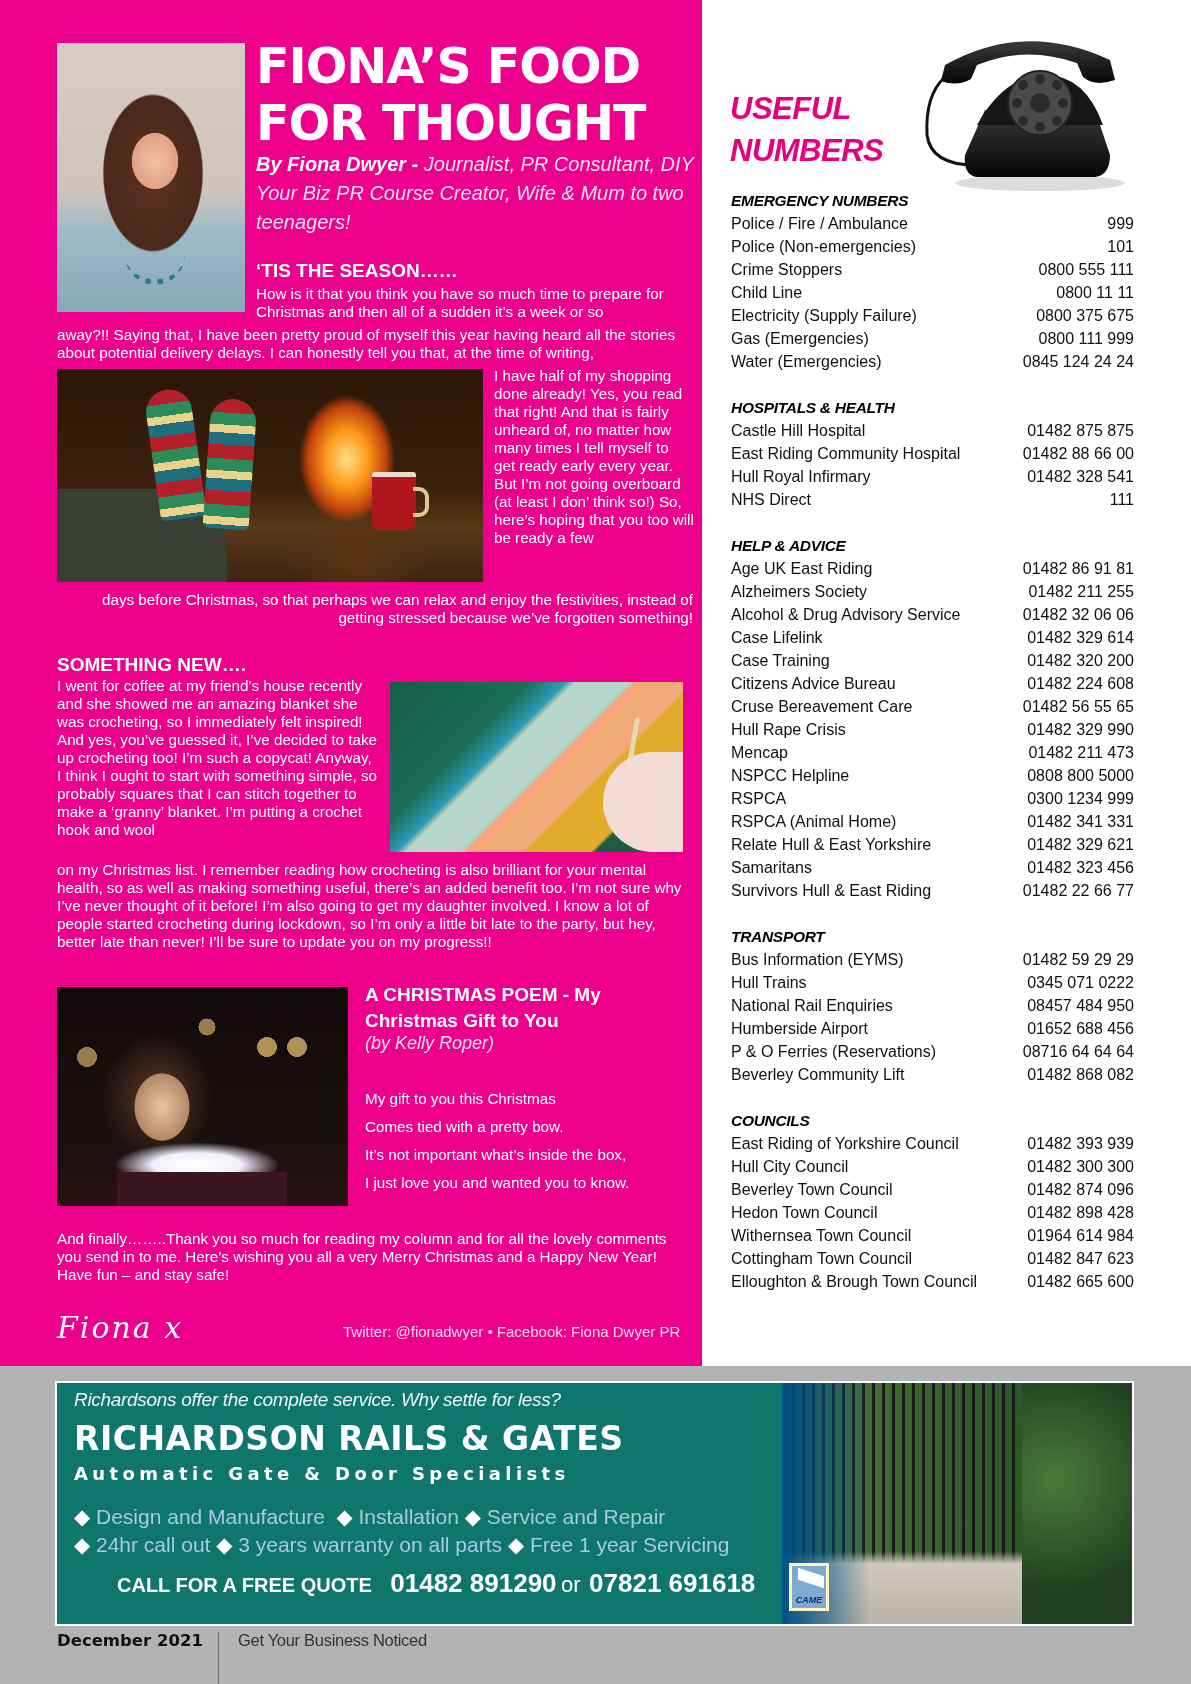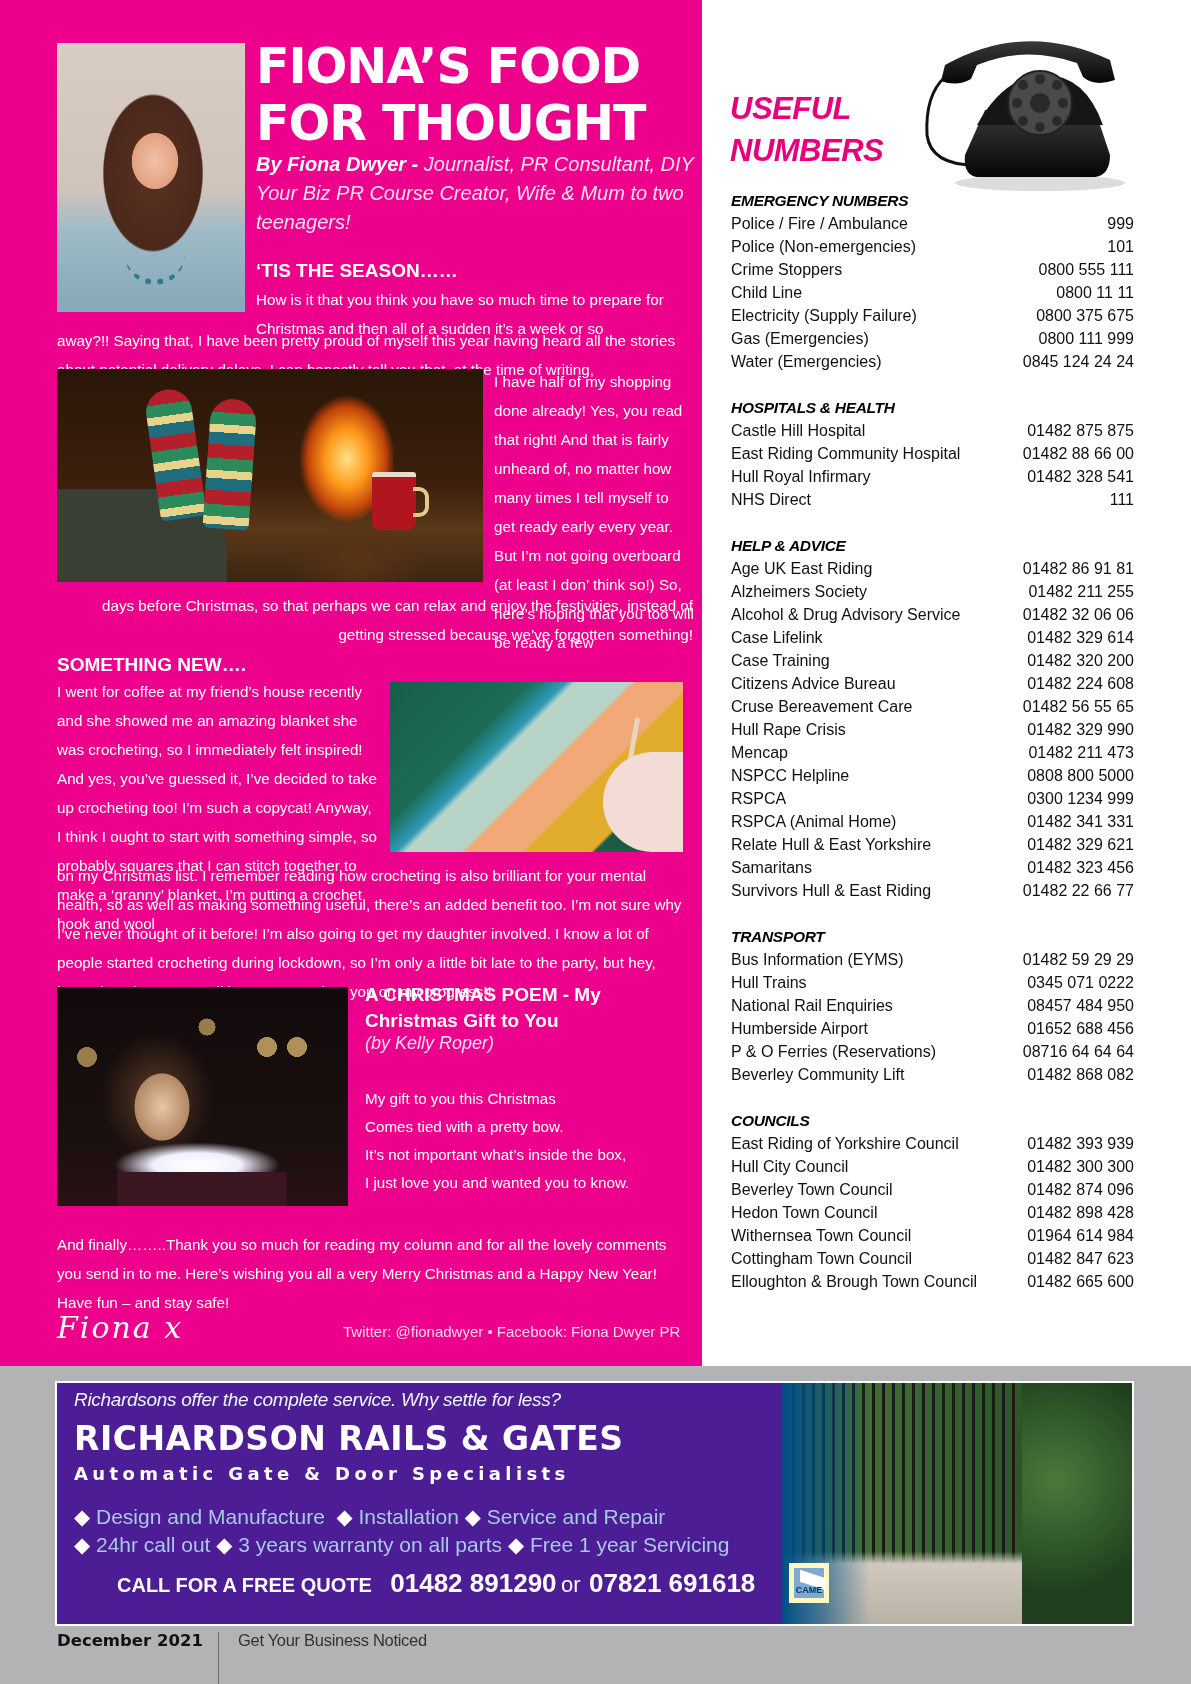--- a/index.html
+++ b/index.html
@@ -35,21 +35,21 @@
   .byline {
     position: absolute; left: 256px; top: 150px; width: 440px;
     font-size: 20px; line-height: 29px; font-style: italic; color: #ffe0f1;
   }
   .byline b { color: #ffffff; font-weight: bold; }
 
   .h2 {
     position: absolute; font-weight: bold; font-size: 19px; color: #ffffff;
   }
   .body-text {
-    position: absolute; font-size: 15.2px; line-height: 29px; color: #ffffff;
+    position: absolute; font-size: 15.2px; line-height: 18px; color: #ffffff;
   }
 
   
   .photo-fire {
     position: absolute; left: 57px; top: 369px; width: 426px; height: 213px;
     background:
       radial-gradient(ellipse 60px 80px at 290px 90px, #ffe08a 0%, #ff9a1a 35%, #c0430a 65%, transparent 80%),
       radial-gradient(ellipse 90px 60px at 300px 190px, #5a3315 0%, transparent 80%),
       linear-gradient(180deg, #2a1608 0%, #3c200c 55%, #5a3818 75%, #3c2510 100%);
     overflow: hidden;
@@ -122,21 +122,21 @@
     display: flex; justify-content: space-between; font-size: 16px; line-height: 23px;
   }
   .numbers .row .num { text-align: center; white-space: nowrap; }
 
   
   .grey-band {
     position: absolute; left: 0; top: 1366px; width: 1191px; height: 318px; background: #b2b3b4;
   }
   .ad {
     position: absolute; left: 55px; top: 1381px; width: 1079px; height: 245px;
-    border: 2px solid #ffffff; background: #4c1d95; overflow: hidden;
+    border: 2px solid #ffffff; background: #0f766e; overflow: hidden;
   }
   .ad .gate-photo {
     position: absolute; right: 0; top: 0; width: 350px; height: 241px;
     background:
       linear-gradient(90deg, #004f85 0%, rgba(0,79,133,0.6) 12%, rgba(0,79,133,0) 25%),
       linear-gradient(180deg, rgba(0,0,0,0) 70%, #cfc9bf 75%, #b9b2a6 100%),
       repeating-linear-gradient(90deg, #1a1a1a 0 3px, rgba(0,0,0,0) 3px 10px),
       linear-gradient(90deg, #4f7a3a 0%, #2f5a2a 60%, #244a22 100%);
   }
   .ad .hedge {
@@ -159,22 +159,23 @@
     position: absolute; left: 17px; top: 120px; font-size: 21px; line-height: 28px; color: #a9c8e6;
   }
   .ad .services .dia { color: #ffffff; }
   .ad .cta {
     position: absolute; left: 17px; top: 185px; color: #ffffff; font-weight: bold; white-space: nowrap; margin-left: 43px;
   }
   .ad .cta .lbl { font-size: 20px; }
   .ad .cta .ph { font-size: 26px; margin-left: 14px; }
   .ad .cta .or { font-size: 22px; font-weight: normal; }
   .ad .came {
-    position: absolute; left: 732px; top: 180px; width: 40px; height: 40px; background: #7ea9d3;
-    border: 5px solid #fef9c3;
+    position: absolute; left: 732px; top: 180px; width: 40px; height: 48px; background: #7ea9d3;
+    border: 3px solid #fef9c3;
+    font-style: italic;
   }
   .ad .came .flag { position: absolute; left: 6px; top: 6px; width: 26px; height: 12px; background: #ffffff; transform: skewY(18deg); }
   .ad .came .txt { position: absolute; left: 0; right: 0; bottom: 3px; text-align: center; font-size: 9px; font-weight: bold; color: #003a66; }
 
   .footer-date {
     position: absolute; left: 57px; top: 1631px; font-family: "DejaVu Sans", sans-serif;
     font-weight: bold; font-size: 16.5px; color: #111;
   }
   .footer-sep { position: absolute; left: 218px; top: 1632px; width: 1px; height: 52px; background: #6e6e6e; }
   .footer-tag { position: absolute; left: 238px; top: 1631px; font-size: 16.5px; color: #333; letter-spacing: -0.3px; }

